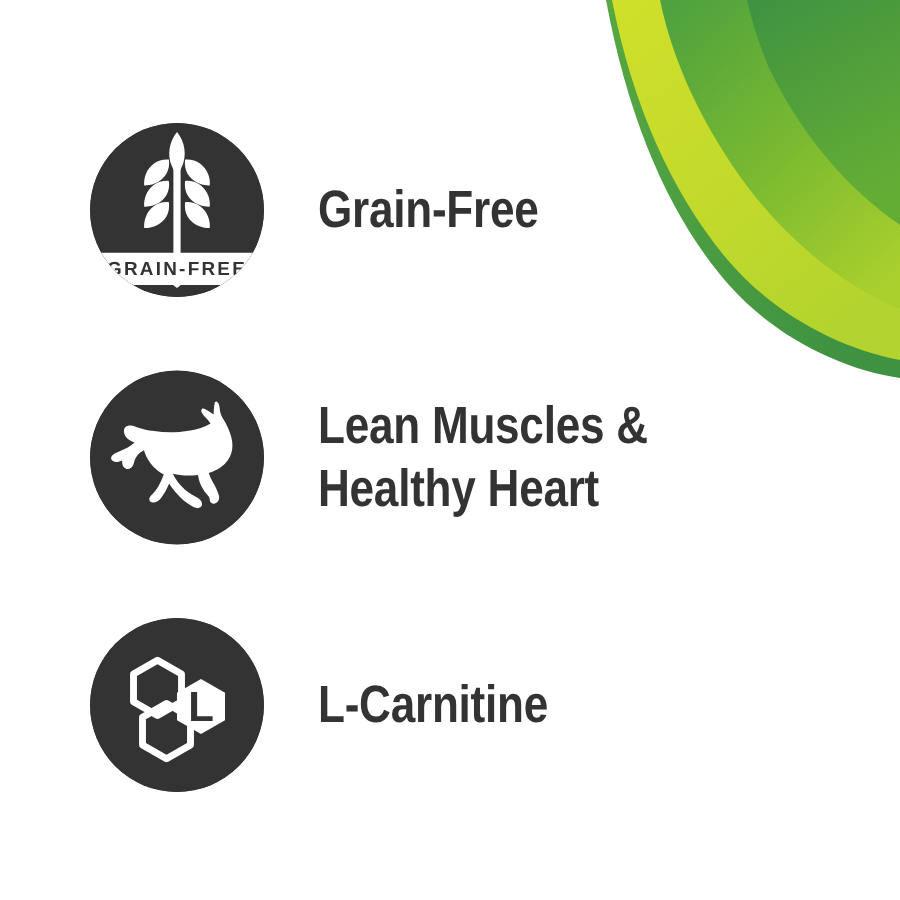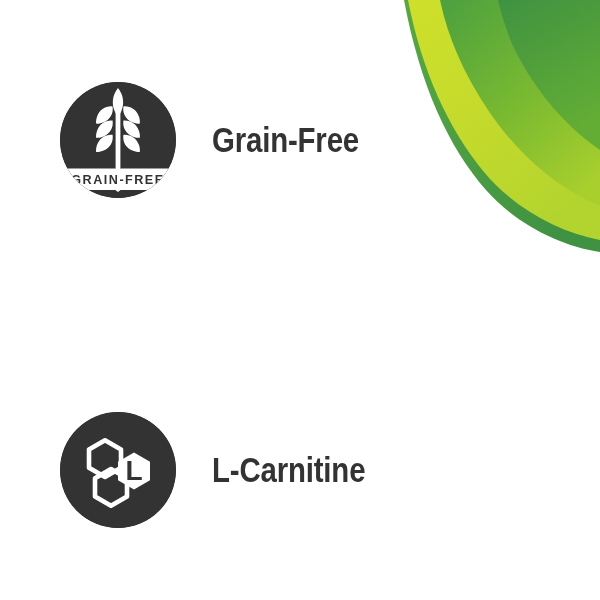--- a/index.html
+++ b/index.html
@@ -145,20 +145,67 @@
         </g>
 
         <rect x="0" y="86.5" width="116" height="21.5" fill="#ffffff"></rect>
         <text x="58" y="101.6" text-anchor="middle" font-family="Liberation Sans, sans-serif" font-size="12.6" font-weight="bold" letter-spacing="1.5" fill="#333333">GRAIN-FREE</text>
       </svg>
     </div>
 
     <div class="feature-label">Grain-Free</div>
   </div>
 
+  <div class="feature-row" id="row-lean-muscles">
+
+    <div class="icon-badge">
+      <svg viewBox="0 0 116 116" aria-hidden="true">
+        <circle cx="58" cy="58" r="58" fill="#333333"></circle>
+        <g fill="#ffffff">
+
+          <path d="M88.4,31.6 C87.2,29.4 86.6,27.2 86.4,24.8 C86.2,22.8 85.6,21.4 84.6,20.8
+                   C83.8,20.4 83.2,21 83,22.2 C82.6,24.6 82.4,27 82.4,29.4
+                   C80.6,28 78.8,26.8 77,25.8 C75.4,25 74.4,25.2 74.2,26.4
+                   C74,27.6 74.8,29 76.4,30.6 C78,32.2 79.4,33.8 80.4,35.4
+                   C78.4,36.6 76.2,37.6 73.8,38.4 C69.4,39.8 64.6,40.6 59.6,41
+                   C53.6,41.4 48,41.2 42.8,40.4 C38.2,39.8 34.2,38.8 30.8,37.6
+                   C28.6,36.8 26.8,36.6 25.4,36.8 C23.4,37.2 22.4,38.6 22.6,40.8
+                   C22.8,42.8 24,44.8 26.2,46.4 C27.4,47.2 28.6,47.8 29.8,48.2
+                   C28,49.4 26.4,50.8 25,52.4 C22.6,55.2 21.4,58 21.4,60.8
+                   C21.4,63 22.2,64.6 23.8,65.4 C25,66 26.2,65.8 27.4,64.8
+                   C28.4,64 29,62.8 29.4,61.2 C29.8,59.4 30.6,57.8 31.8,56.4
+                   C33,55 34.4,54 36,53.2 C36.8,56.2 38.2,59 40.2,61.6
+                   C42.6,64.8 45.6,67.4 49.2,69.4 C48.2,72.2 47,74.8 45.6,77.2
+                   C44.2,79.6 42.8,81.4 41.4,82.6 C40,83.8 39.4,85 39.6,86.2
+                   C39.8,87.6 40.8,88.2 42.6,88 C44.4,87.8 46,86.8 47.4,85
+                   C49.4,82.4 51.2,79.2 52.8,75.4 C53.8,73 54.6,70.8 55.2,68.8
+                   C58.4,69.6 61.8,70 65.4,70 C67.6,70 69.8,69.8 72,69.6
+                   C72.4,72.4 73.2,75 74.4,77.4 C75.6,79.8 77,81.8 78.6,83.4
+                   C79.4,84.2 79.8,85.2 79.8,86.2 C79.8,87.4 80.4,88.2 81.6,88.6
+                   C83,89 84.2,88.6 85.2,87.4 C86.2,86.2 86.4,84.6 85.8,82.8
+                   C85,80.4 83.8,77.8 82.2,75 C80.8,72.6 79.8,70.4 79.2,68.4
+                   C82.4,67.4 85.2,66 87.6,64.2 C90.8,61.8 93,58.8 94.2,55.2
+                   C95.2,52 95.2,48.4 94.2,44.4 C93.2,40.4 91.4,36.2 88.4,31.6 Z"></path>
+
+          <path d="M29.8,48.2 C26.8,50.6 23.6,52.4 20.2,53.6 C17.4,54.6 15.6,55.6 14.8,56.6
+                   C13.8,57.8 13.8,59 14.8,60 C15.8,61 17.4,61.2 19.6,60.6
+                   C23.4,59.6 27.2,57.6 31,54.6 C32.8,53.2 34.4,51.8 35.8,50.4
+                   C34,49.8 32,49.2 29.8,48.2 Z"></path>
+
+          <path d="M49.2,69.4 C52.4,75.4 56,80.4 60,84.4 C63,87.4 66,89.6 69,91
+                   C71,92 72.6,92 73.8,91 C74.8,90.2 75,89 74.4,87.6
+                   C73.8,86.2 72.4,85 70.2,84 C67,82.6 64,80.4 61.2,77.4
+                   C58.8,74.8 56.8,72 55.2,68.8 C53.2,69.4 51.2,69.6 49.2,69.4 Z"></path>
+        </g>
+      </svg>
+    </div>
+
+    <div class="feature-label">Lean Muscles &amp;
+Healthy Heart</div>
+  </div>
 
   <div class="feature-row" id="row-l-carnitine">
 
     <div class="icon-badge">
       <svg viewBox="0 0 116 116" aria-hidden="true">
         <circle cx="58" cy="58" r="58" fill="#333333"></circle>
 
         <path d="M45,28.2 L61,37.4 L61,55.8 L45,65 L29,55.8 L29,37.4 Z" fill="none" stroke="#ffffff" stroke-width="4.6" stroke-linejoin="round"></path>
 
         <path d="M51,57 L67,66.2 L67,84.6 L51,93.8 L35,84.6 L35,66.2 Z" fill="none" stroke="#ffffff" stroke-width="4.6" stroke-linejoin="round"></path>

